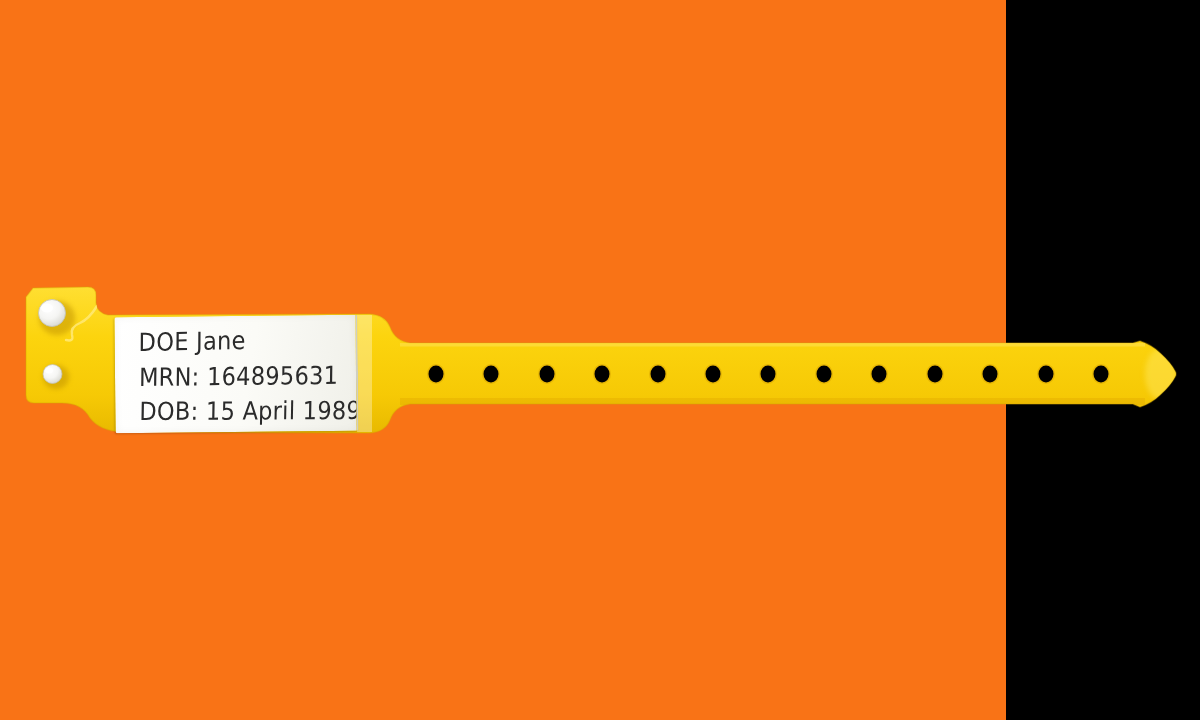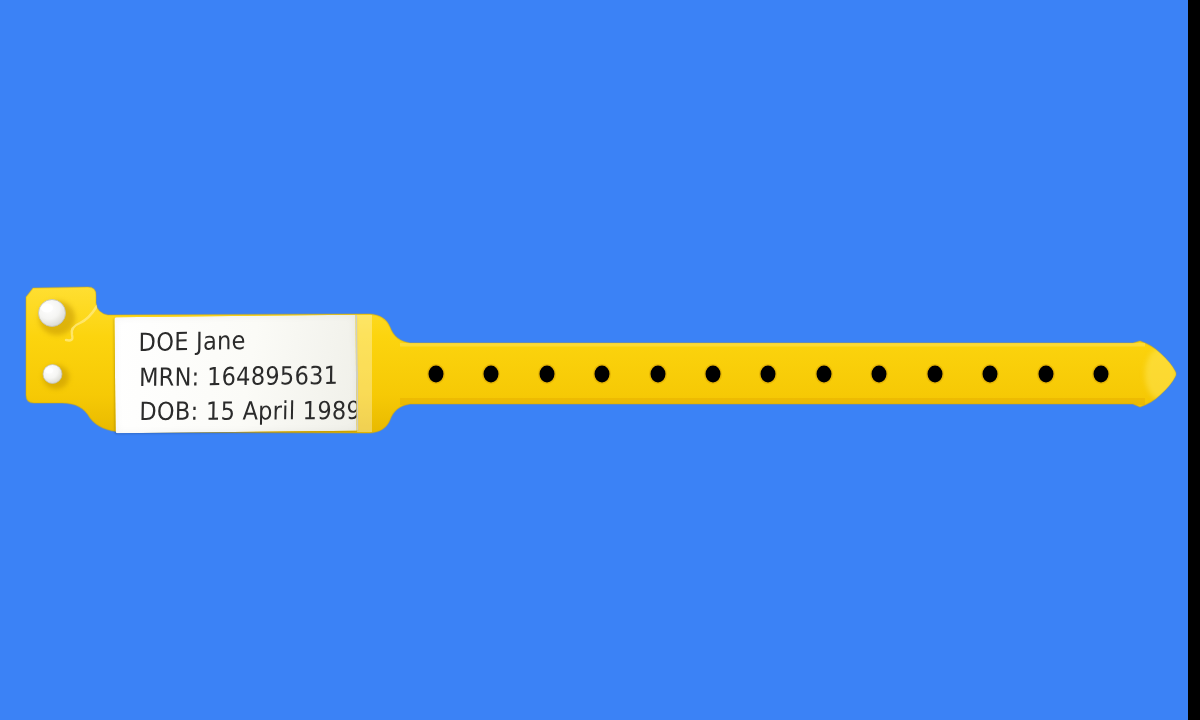--- a/index.html
+++ b/index.html
@@ -6,23 +6,23 @@
     margin: 0;
     padding: 0;
     background: #000000;
     width: 1200px;
     height: 720px;
     overflow: hidden;
     font-family: "DejaVu Sans", sans-serif;
   }
   .stage {
     position: relative;
-    width: 1188px;
+    width: 1006px;
     height: 720px;
-    background: #3b82f6;
+    background: #f97316;
   }
   .band-svg {
     position: absolute;
     left: 0;
     top: 0;
     width: 1200px;
     height: 720px;
     display: block;
   }
   .patient-label {

